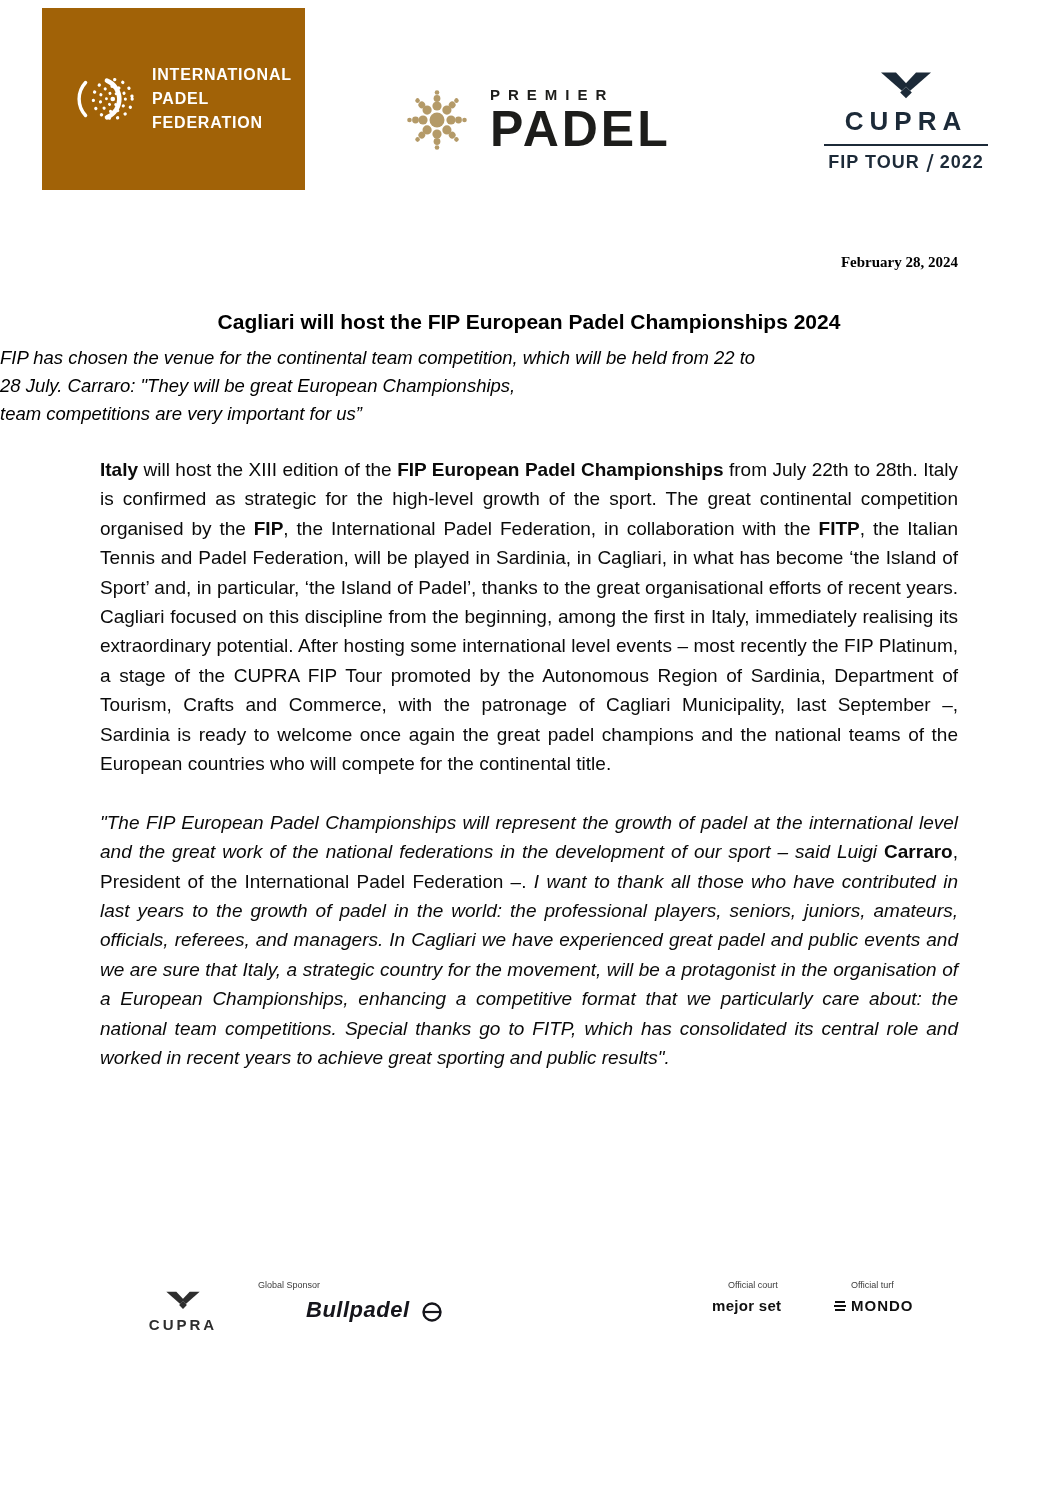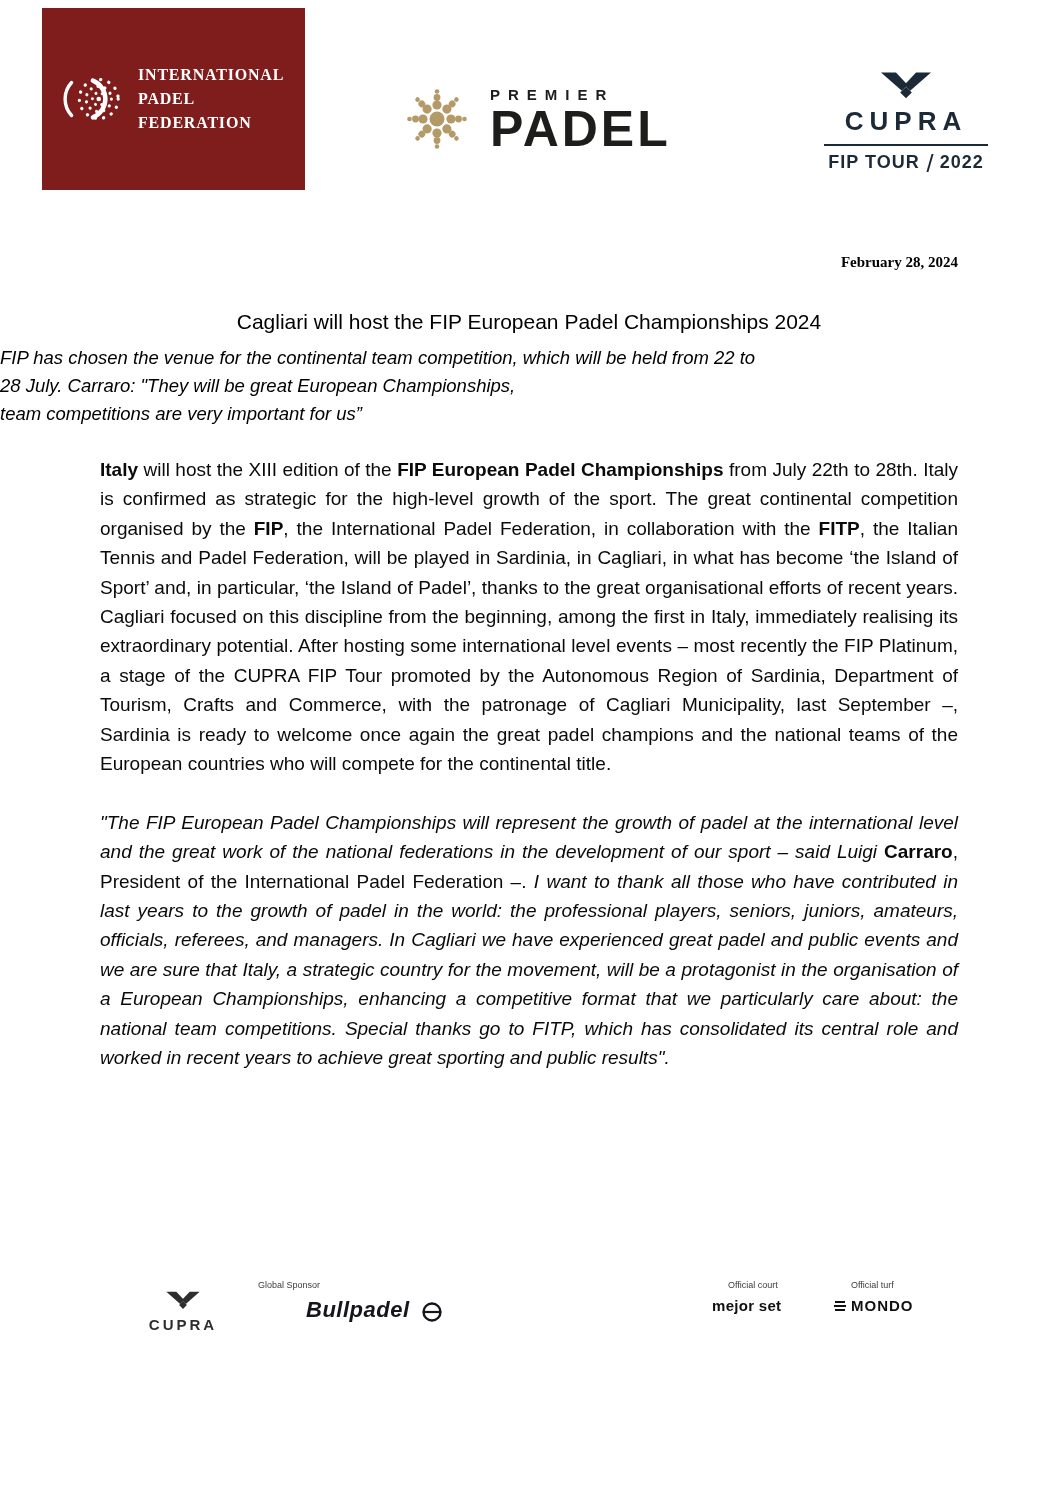--- a/index.html
+++ b/index.html
@@ -7,29 +7,29 @@
   body {
     width:1058px; height:1497px; position:relative;
     font-family:"Liberation Sans", sans-serif; color:#111;
     overflow:hidden;
   }
   .page { position:absolute; inset:0; background:#fff; }
 
   
   .fip-box {
     position:absolute; left:42px; top:8px; width:263px; height:182px;
-    background:#7f1d1d; display:flex; align-items:center;
-    padding-left:16px; gap:14px;font-family:Liberation Serif, serif;
+    background:#a16207; display:flex; align-items:center;
+    padding-left:30px; gap:14px;
   }
   .fip-icon { width:66px; height:64px; flex:0 0 auto; }
   .fip-text { color:#fff; font-weight:bold; font-size:16px; letter-spacing:0.8px; line-height:1.5; }
 
   .premier {
     position:absolute; left:404px; top:86px;
-    display:flex; gap:20px;
+    display:flex; align-items:center; gap:20px;
   }
   .premier-icon { width:66px; height:66px; }
   .premier-text .top {
     font-size:15px; font-weight:600; letter-spacing:8px; color:#1d1d1b; margin-bottom:3px;
   }
   .premier-text .bottom {
     font-size:50px; font-weight:900; letter-spacing:3px; color:#1d1d1b; line-height:0.95;
   }
 
   .cupra {
@@ -45,21 +45,21 @@
   }
   .cupra-tour .sep { width:2px; height:18px; background:#1c2a38; transform:skewX(-16deg); }
 
   
   .date {
     position:absolute; right:100px; top:254px;
     font-family:"Liberation Serif", serif; font-weight:bold; font-size:15px; color:#000;
   }
   .title {
     position:absolute; left:0; right:0; top:310px; text-align:center;
-    font-size:21px; font-weight:normal; color:#000;
+    font-size:21px; font-weight:bold; color:#000;
   }
   .subtitle {
     position:absolute; left:0; right:0; top:344px; text-align:left;
     font-style:italic; font-size:18.5px; line-height:28px; color:#000;
     white-space:pre-line;
   }
   .body-text {
     position:absolute; left:100px; right:100px; top:455px;
     font-size:19px; line-height:29.4px; text-align:justify; color:#0a0a0a;
   }

